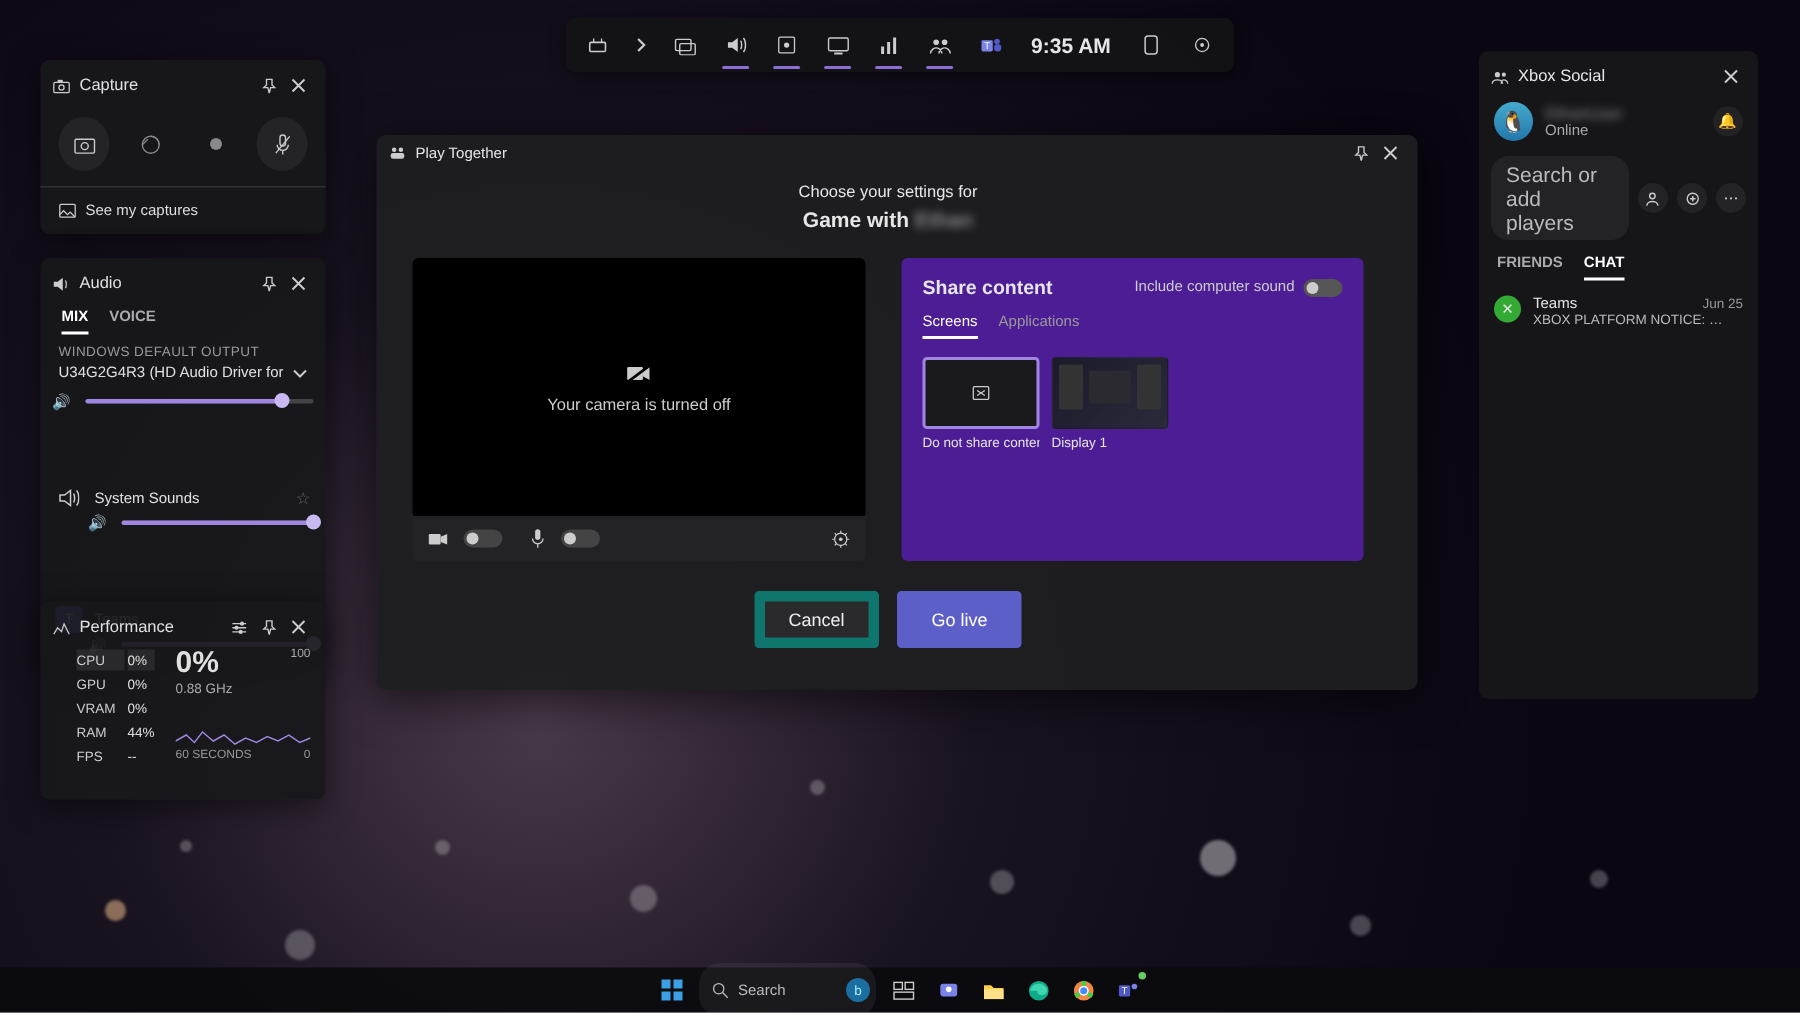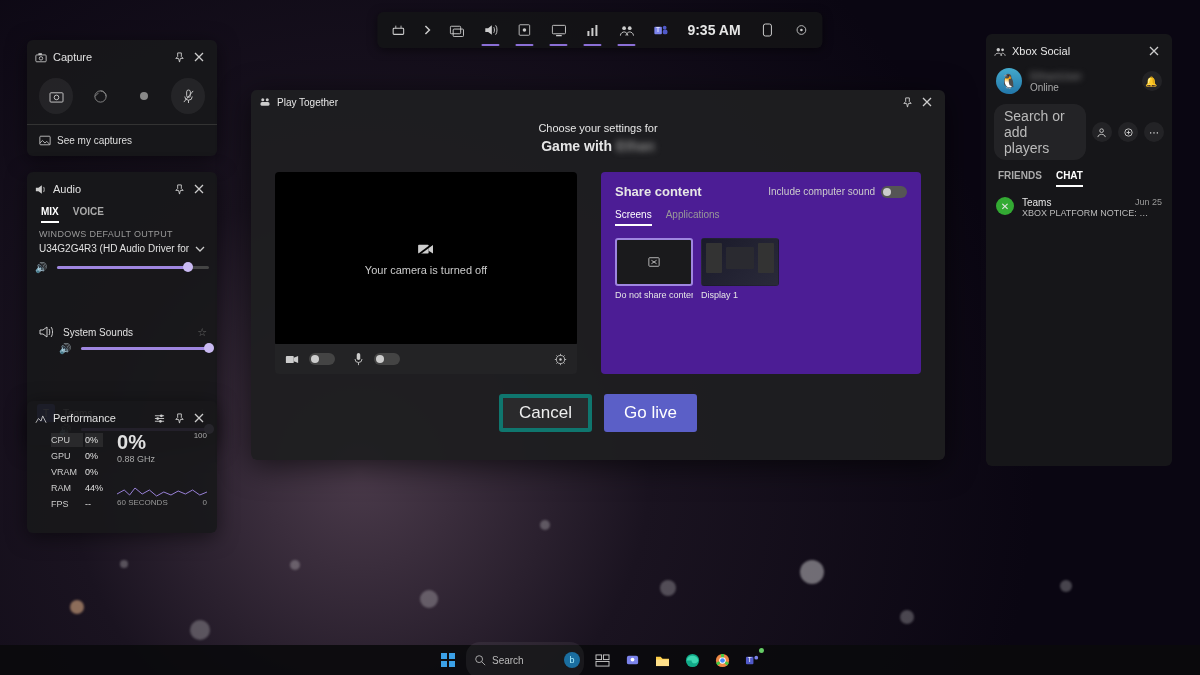--- a/index.html
+++ b/index.html
@@ -77,21 +77,21 @@
   .perf-big{font-size:20px;font-weight:600;}
   .perf-sub{font-size:9px;color:#aaa;}
   .perf-100{font-size:8px;color:#aaa;margin-left:auto;}
   .spark{position:relative;height:28px;margin-top:6px;}
   .spark svg{width:100%;height:100%;}
   .spark-lbl{display:flex;justify-content:space-between;font-size:8px;color:#999;margin-top:0;}
 
   
   #dlg{position:absolute;left:251px;top:90px;width:694px;height:370px;background:rgba(30,30,32,0.96);border-radius:6px;box-shadow:0 6px 30px rgba(0,0,0,0.6);}
   .dlg-header{display:flex;align-items:center;height:24px;padding:0 8px;font-size:10px;}
-  .dlg-body{padding:4px 24px 12px 24px;}
+  .dlg-body{padding:4px 36px 12px 24px;}
   .choose{text-align:center;font-size:11px;margin-top:4px;}
   .game-with{text-align:center;font-size:14px;font-weight:600;margin-top:4px;}
   .blur{filter:blur(3px);color:#888;}
   .two-col{display:flex;gap:24px;margin-top:18px;}
   .cam-box{width:302px;}
   .cam-preview{height:174px;background:#000;border-radius:4px;display:flex;flex-direction:column;align-items:center;justify-content:center;gap:8px;color:#ccc;font-size:11px;}
   .cam-controls{height:30px;background:#232325;border-radius:0 0 4px 4px;display:flex;align-items:center;padding:0 10px;gap:10px;margin-top:-2px;}
   .toggle{width:26px;height:12px;border-radius:7px;background:#444;position:relative;}
   .toggle::after{content:'';position:absolute;width:8px;height:8px;border-radius:50%;background:#ccc;top:2px;left:2px;}
   .gear{margin-left:auto;}
@@ -101,21 +101,21 @@
   .inc-sound{display:flex;align-items:center;gap:6px;font-size:10px;color:#ccc;}
   .share-tabs{display:flex;gap:14px;font-size:10px;margin-top:10px;}
   .share-tab{color:#999;padding-bottom:4px;}
   .share-tab.active{color:#fff;border-bottom:2px solid #fff;}
   .thumbs{display:flex;gap:8px;margin-top:12px;}
   .thumb{width:78px;}
   .thumb-box{height:48px;border-radius:3px;background:#1a1a1c;display:flex;align-items:center;justify-content:center;border:1px solid transparent;position:relative;overflow:hidden;}
   .thumb.sel .thumb-box{border:2px solid #9f86e0;}
   .thumb-lbl{font-size:9px;margin-top:4px;white-space:nowrap;overflow:hidden;}
   .dlg-footer{display:flex;justify-content:center;gap:12px;margin-top:20px;}
-  .btn{padding:5px 16px;border-radius:3px;font-size:17px;border:4px solid #0f766e;background:#2a2a2c;color:#eee;cursor:pointer;}
+  .btn{padding:5px 16px;border-radius:3px;font-size:12px;border:7px solid #0f766e;background:#2a2a2c;color:#eee;cursor:pointer;}
   .btn.primary{background:#5b5fc7;border-color:#5b5fc7;color:#fff;}
 
   
   #w-social{position:absolute;right:28px;top:34px;width:186px;height:432px;background:rgba(24,24,26,0.92);border-radius:6px;padding:6px 8px;}
   .social-user{display:flex;align-items:center;gap:8px;padding:6px 2px;}
   .avatar{width:26px;height:26px;border-radius:50%;background:linear-gradient(#4ac,#27a);display:flex;align-items:center;justify-content:center;font-size:14px;}
   .uname{font-size:11px;}
   .ustatus{font-size:10px;color:#aaa;}
   .bell{margin-left:auto;width:20px;height:20px;border-radius:50%;background:rgba(255,255,255,0.06);display:flex;align-items:center;justify-content:center;font-size:10px;}
   .search-row{display:flex;align-items:center;gap:6px;margin-top:4px;}

